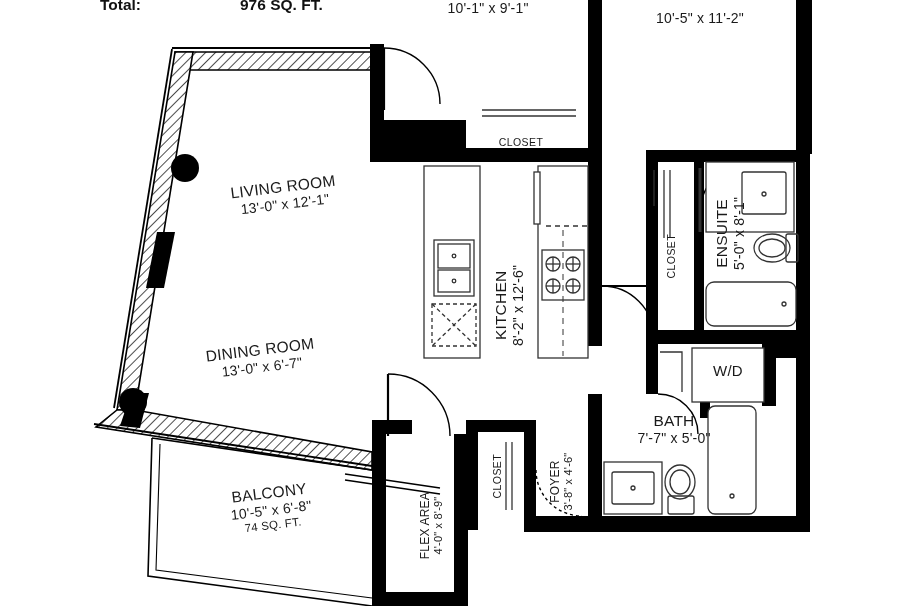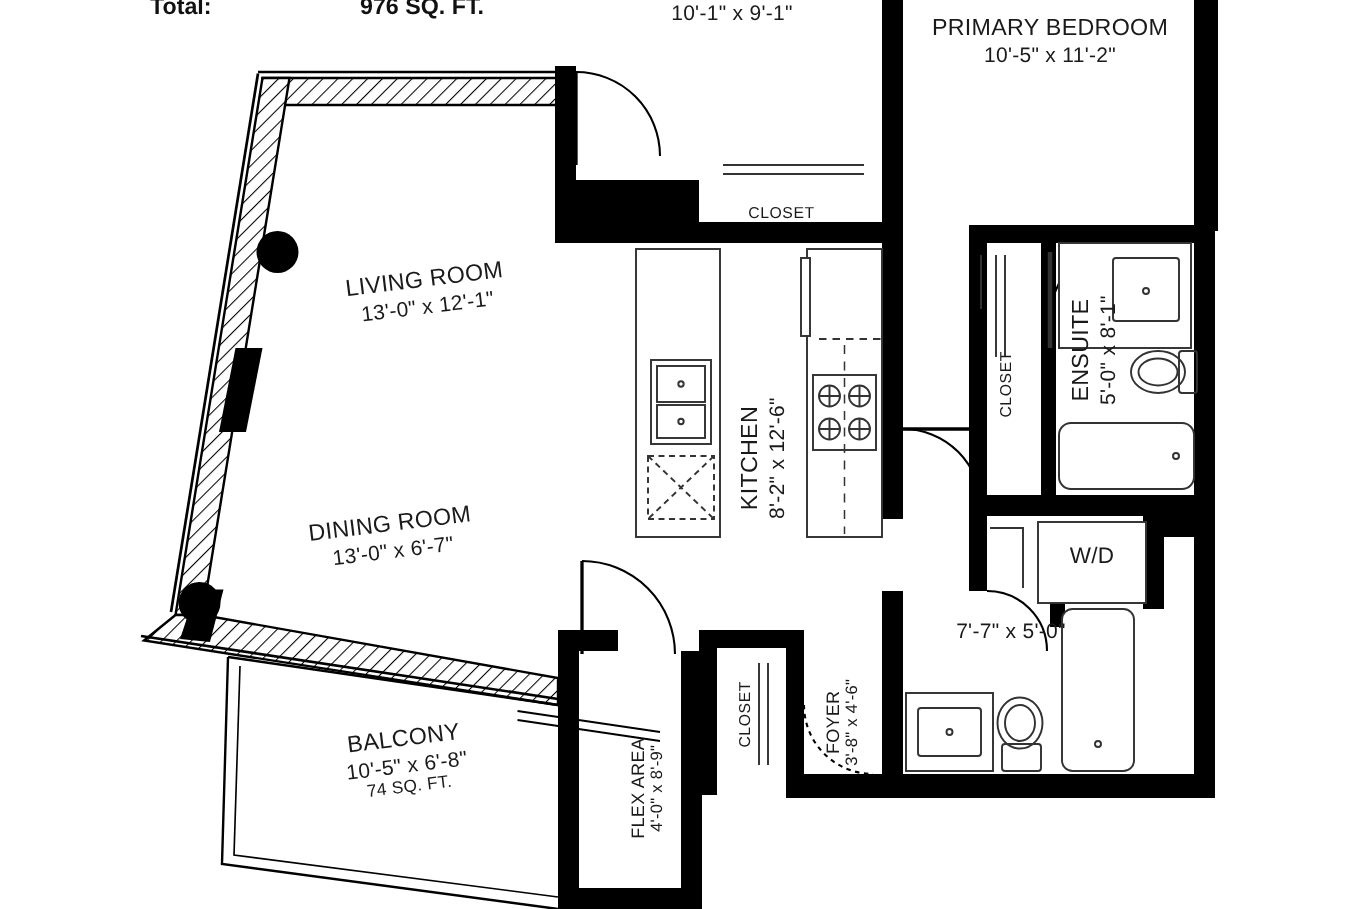--- a/index.html
+++ b/index.html
@@ -215,21 +215,20 @@
 <div id="hdr">
   <span class="t1">Total:</span>
   <span class="t2">976 SQ. FT.</span>
 </div>
 
 <div class="lbl" style="left:405px;top:0px;width:166px;">
   <span class="d">10'-1" x 9'-1"</span>
 </div>
 
 <div class="lbl" style="left:612px;top:10px;width:176px;">
-  <span class="n">PRIMARY BEDROOM</span>
   <span class="d">10'-5" x 11'-2"</span>
 </div>
 
 <div class="lbl" style="left:200px;top:178px;width:168px;transform:rotate(-7deg);transform-origin:50% 50%;">
   <span class="n">LIVING ROOM</span>
   <span class="d">13'-0" x 12'-1"</span>
 </div>
 
 <div class="lbl" style="left:172px;top:341px;width:178px;transform:rotate(-7deg);transform-origin:50% 50%;">
   <span class="n">DINING ROOM</span>
@@ -246,20 +245,21 @@
   <span class="n">KITCHEN</span>
   <span class="d">8'-2" x 12'-6"</span>
 </div>
 
 <div class="lbl" style="left:668px;top:216px;width:124px;transform:rotate(-90deg);transform-origin:50% 50%;">
   <span class="n">ENSUITE</span>
   <span class="d">5'-0" x 8'-1"</span>
 </div>
 
 <div class="lbl" style="left:604px;top:412px;width:140px;">
+  <span class="n">BATH</span>
   <span class="d">7'-7" x 5'-0"</span>
 </div>
 
 <div class="lbl sm" style="left:498px;top:468px;width:128px;transform:rotate(-90deg);transform-origin:50% 50%;">
   <span class="n">FOYER</span>
   <span class="d">3'-8" x 4'-6"</span>
 </div>
 
 <div class="lbl sm" style="left:358px;top:512px;width:148px;transform:rotate(-90deg);transform-origin:50% 50%;">
   <span class="n">FLEX AREA</span>

